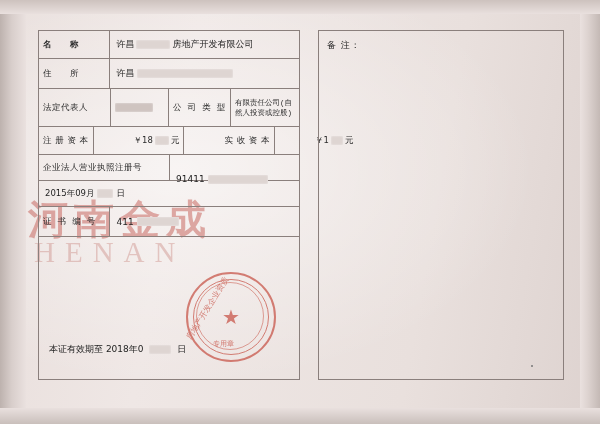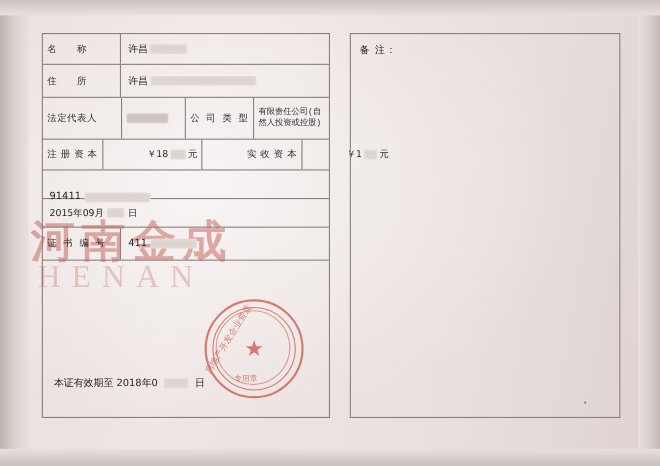--- a/index.html
+++ b/index.html
@@ -171,24 +171,25 @@
   <div class="edge-right"></div>
   <div class="edge-top"></div>
   <div class="edge-bottom"></div>
 
   <div class="watermark" style="left:28px;top:192px;">河南金成</div>
   <div class="wm-line2" style="left:34px;top:236px;">HENAN</div>
 
   <div class="frame left-frame">
 
     <div class="row" style="top:0;height:28px;">
-      <div class="cell lbl vline" style="width:72px;">名　　称</div>
+      <div class="cell lbl vline" style="width:72px;font-weight:bold;">名　　称</div>
       <div class="cell val" style="width:190px;">
         <span>许昌</span>
         <span class="redact" style="width:34px;margin:0 2px;"></span>
+        <span>房地产开发有限公司</span>
       </div>
     </div>
 
     <div class="row" style="top:28px;height:30px;">
       <div class="cell lbl vline" style="width:72px;">住　　所</div>
       <div class="cell val" style="width:190px;">
         <span>许昌</span>
         <span class="redact" style="width:96px;margin-left:3px;"></span>
       </div>
     </div>
@@ -211,20 +212,21 @@
       </div>
       <div class="cell lbl vline" style="width:62px;">实 收 资 本</div>
       <div class="cell" style="width:68px;font-size:8.5px;">
         <span>￥1</span>
         <span class="redact" style="width:12px;margin:0 2px;"></span>
         <span>元</span>
       </div>
     </div>
 
     <div class="row" style="top:124px;height:26px;">
+      <div class="cell lbl vline" style="width:132px;">企业法人营业执照注册号</div>
       <div class="cell val" style="width:130px;margin-top:23px;">
         <span>91411</span>
         <span class="redact" style="width:60px;margin-left:3px;"></span>
       </div>
     </div>
 
     <div class="row" style="top:150px;height:26px;">
       <div class="cell val" style="width:130px;font-size:8.5px;">
         <span>2015年09月</span>
         <span class="redact" style="width:16px;margin:0 3px;"></span>

